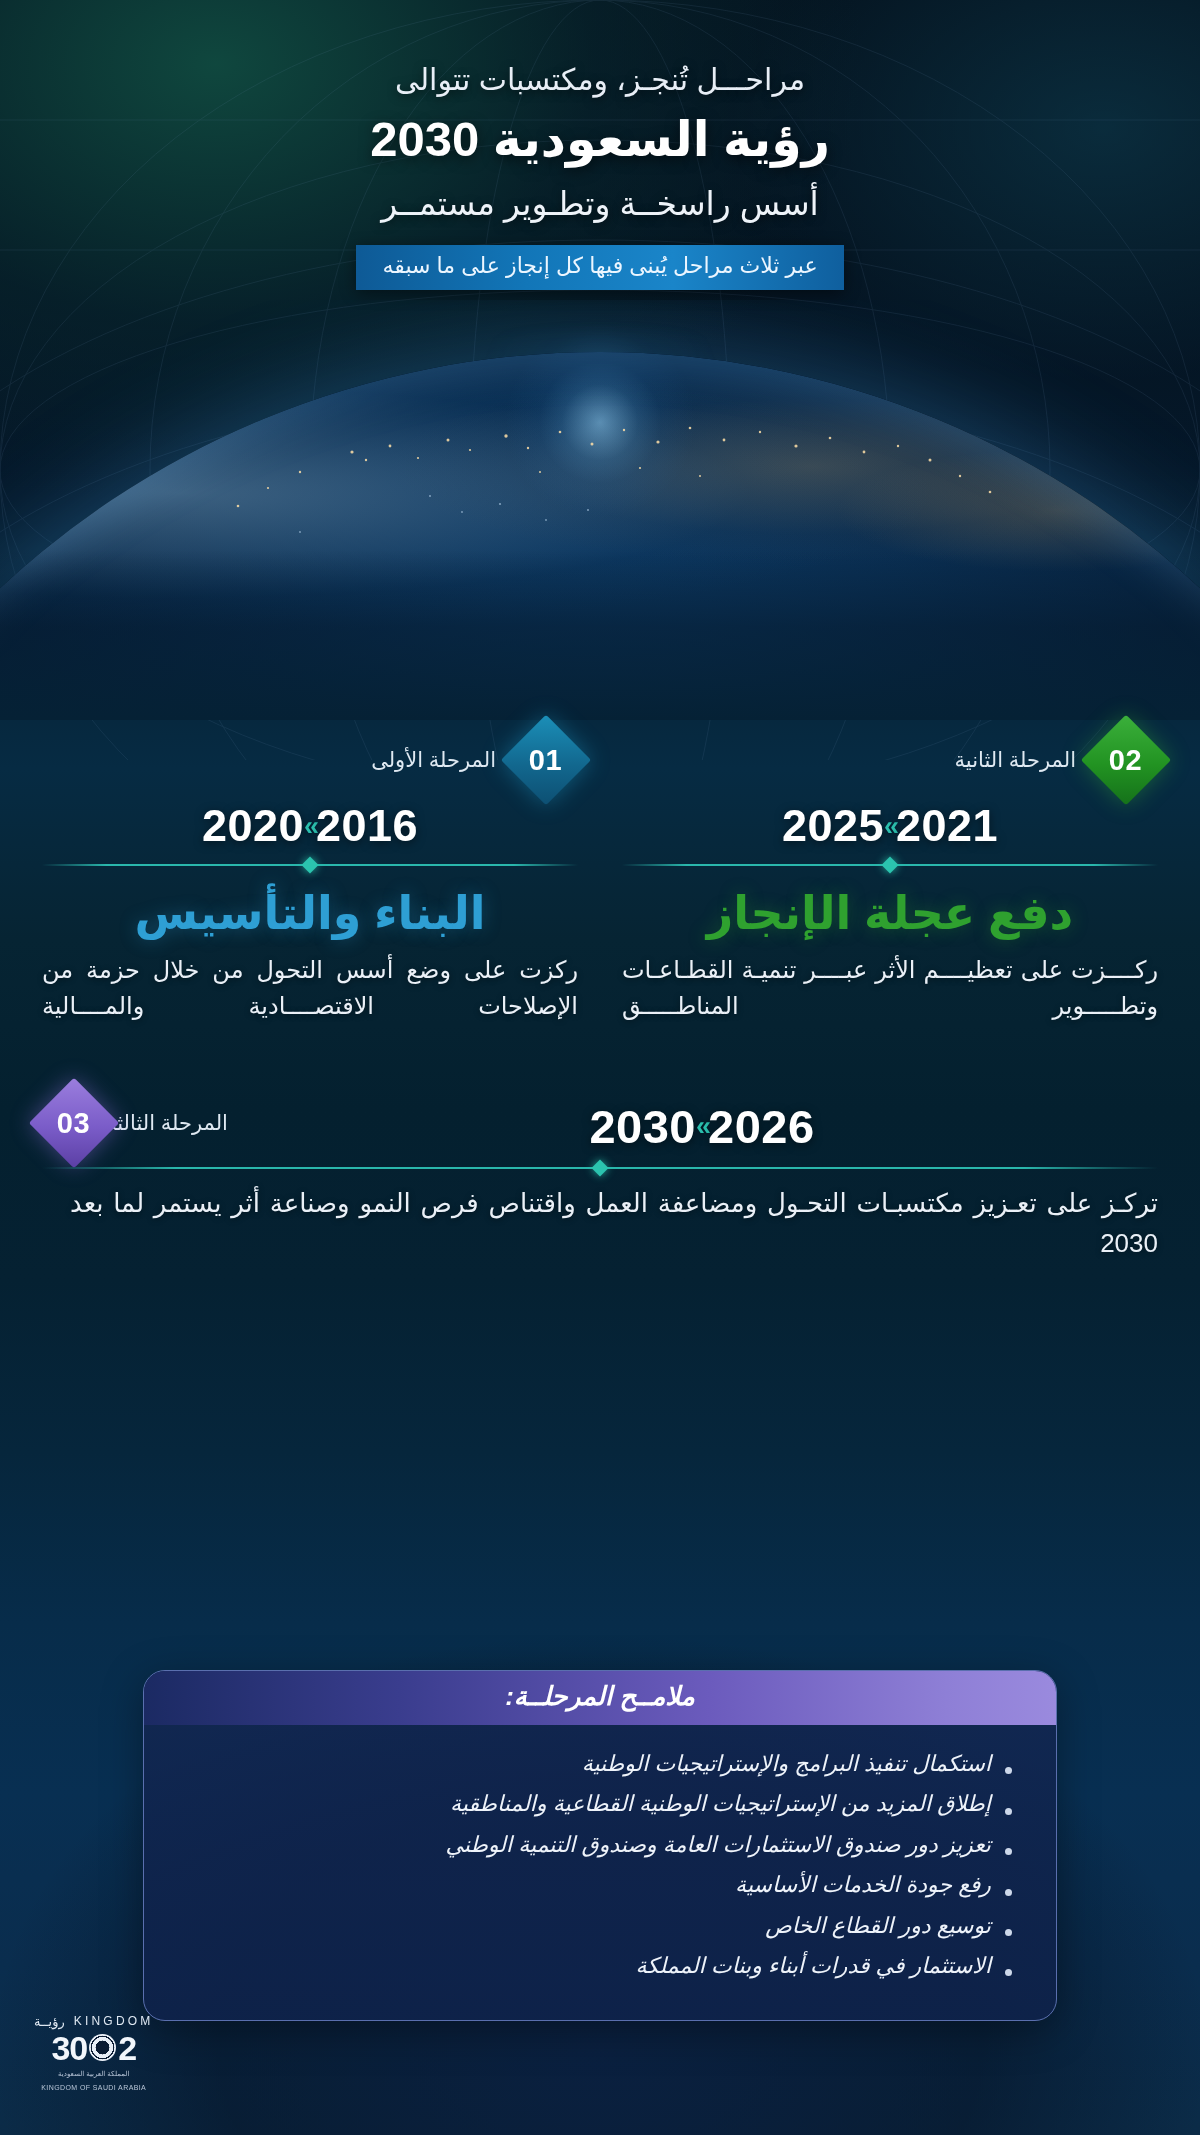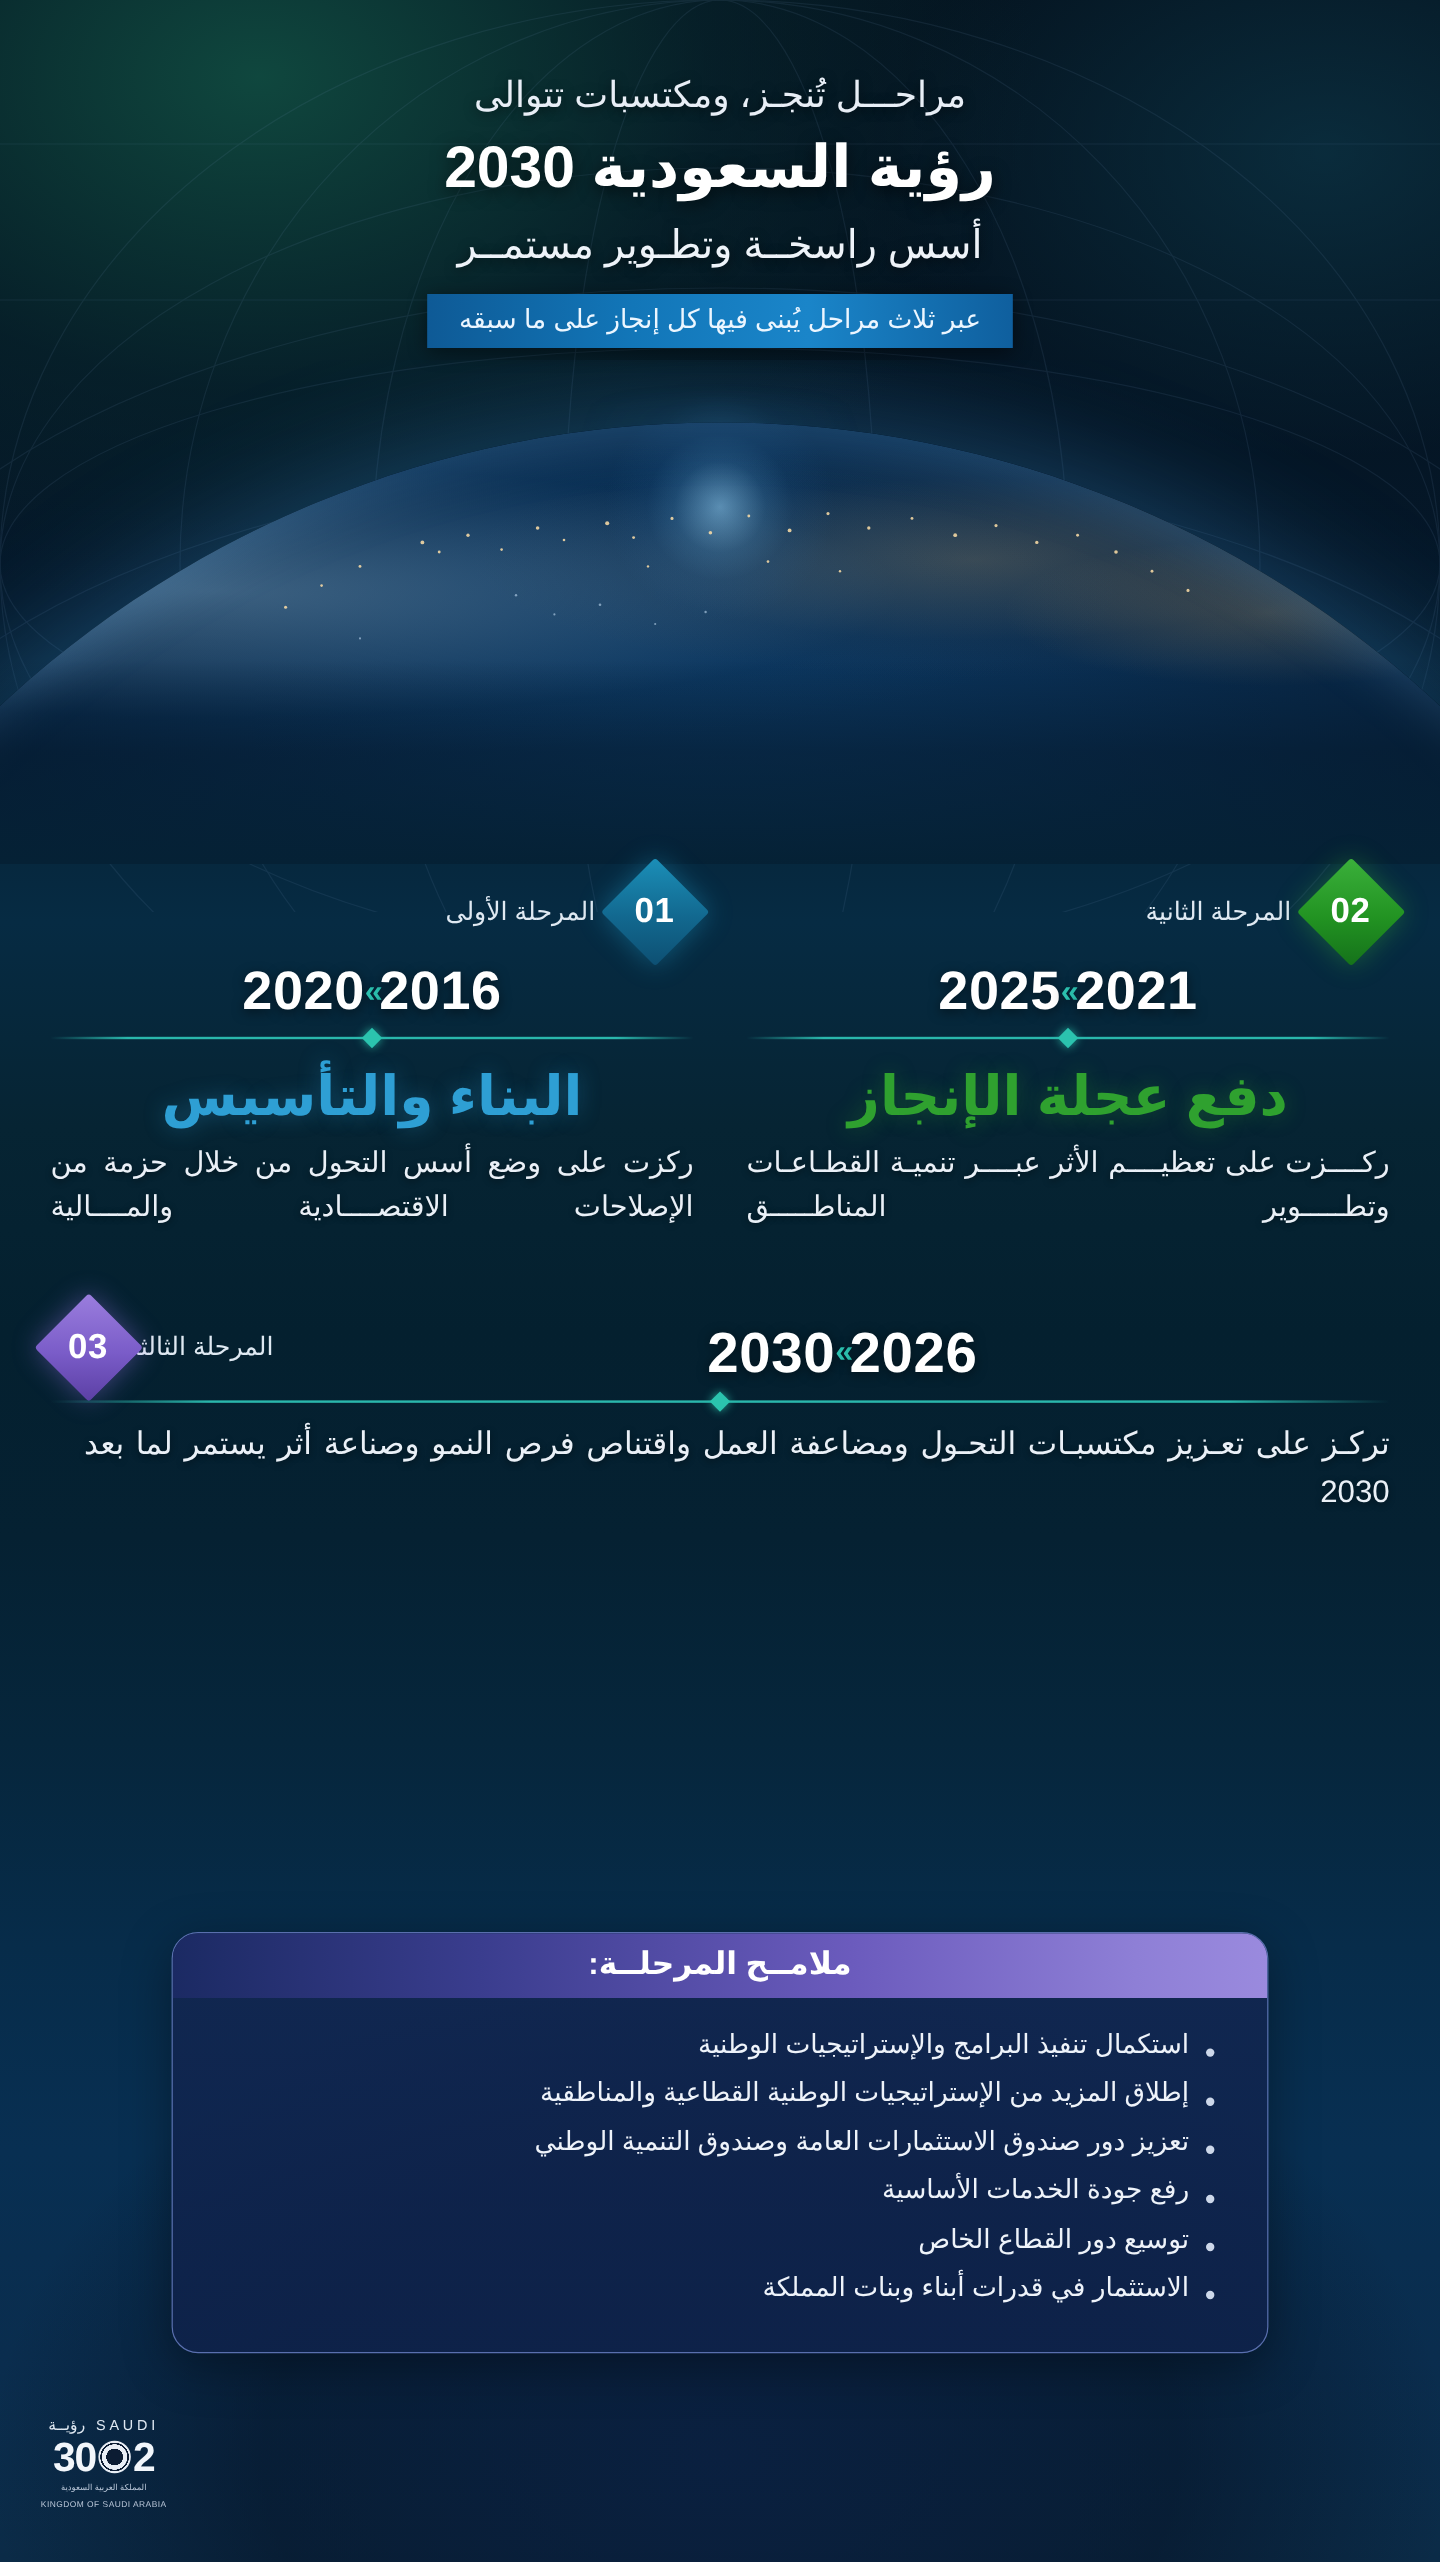--- a/index.html
+++ b/index.html
@@ -171,27 +171,28 @@
   .phase3 .years { font-size:47px; }
   .phase3 .ph-title { font-size:36px; margin-top:22px; }
   .phase3 .ph-body { font-size:26px; line-height:1.55; margin-top:14px;margin-left:28px; }
 
   .head3-inner { display:flex; align-items:center; width:100%; }
   .head3-left { flex:1 1 auto; display:flex; align-items:center; justify-content:center; }
 
   
   .card {
     position:absolute;
-    left:143px; right:143px; top:1610px;
+    left:143px; right:143px; top:1670px;
     border:1px solid #5a6fae;
     border-radius:22px;
     overflow:hidden;
     background:linear-gradient(180deg, rgba(20,38,82,0.80) 0%, rgba(16,36,78,0.86) 40%, rgba(14,34,74,0.92) 100%);
     box-shadow:0 10px 40px rgba(0,0,0,.35);
     z-index:6;
+    font-style:italic;
   }
   .card-head {
     padding:10px 28px 13px;
     text-align:center;
     font-size:26px; font-weight:700; color:#ffffff;
     background:linear-gradient(90deg,#1b2a63 0%,#3a3d8e 28%,#6b5bbd 62%,#8e7fd6 88%,#9a8ade 100%);
     letter-spacing:.3px;
   }
   .card-body { padding:22px 44px 30px; }
   .bullet {
@@ -386,21 +387,21 @@
       </div>
       <div class="bullet">
         <span class="dot"></span>
         <span class="txt">الاستثمار في قدرات أبناء وبنات المملكة</span>
       </div>
     </div>
   </div>
 
   <div class="logo">
     <div class="logo-top">
-      <span class="logo-vision">SAUDI</span>
+      <span class="logo-vision">KINGDOM</span>
       <span class="logo-ar">رؤيــة</span>
     </div>
     <div class="logo-num">
       <span>2</span>
       <span class="logo-seal"></span>
       <span>30</span>
     </div>
     <div class="logo-sub">المملكة العربية السعودية</div>
     <div class="logo-sub">KINGDOM OF SAUDI ARABIA</div>
   </div>

